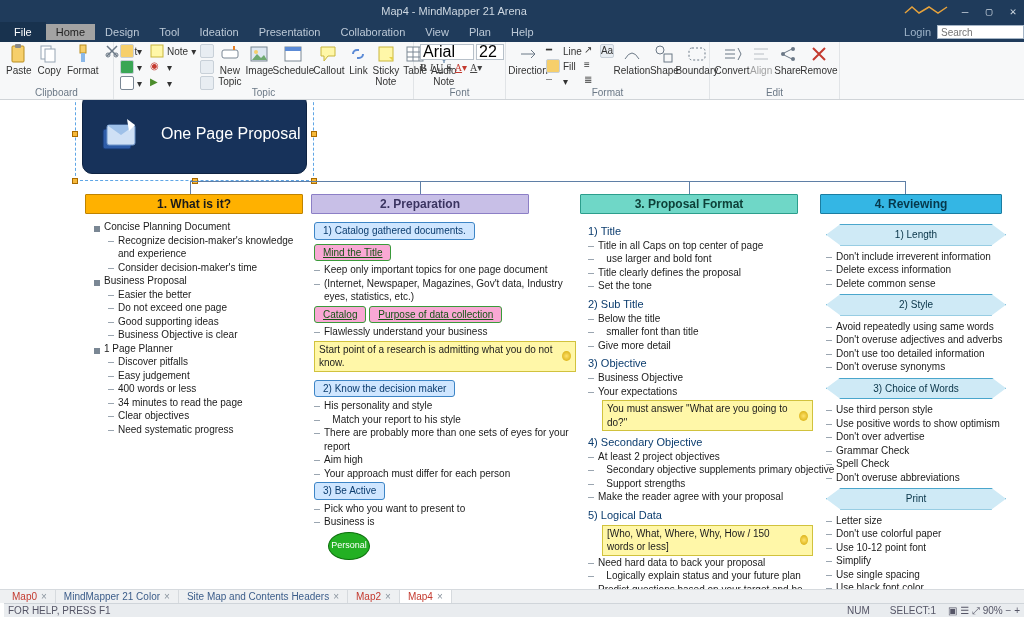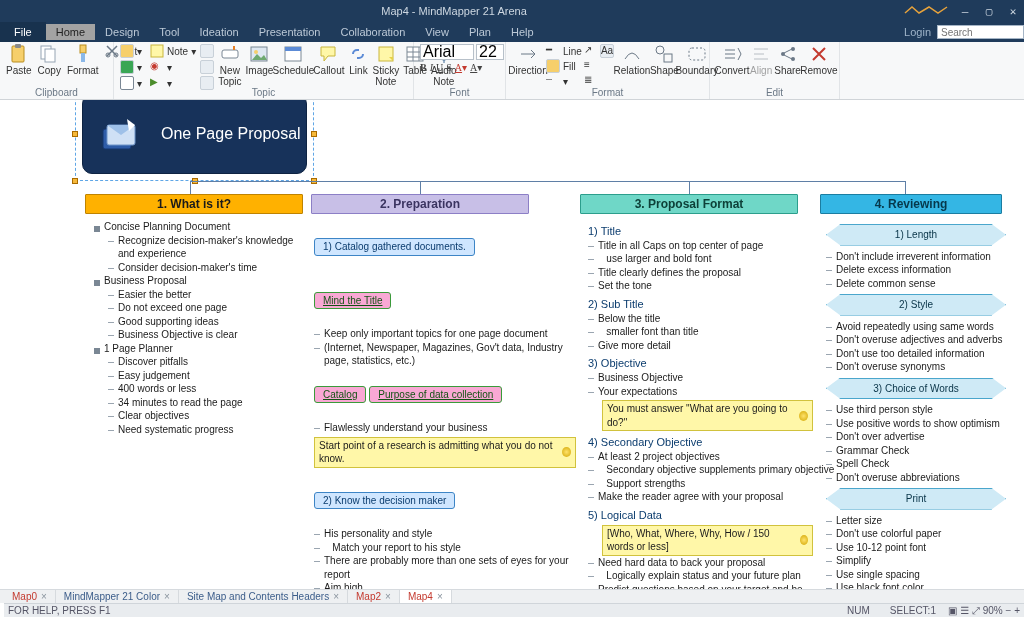--- a/index.html
+++ b/index.html
@@ -57,21 +57,21 @@
 .col.c2 { left: 302px; width: 262px; }
 .col.c3 { left: 576px; width: 225px; }
 .col.c4 { left: 814px; width: 180px; }
 
 .bullet > .bhead { position: relative; padding-left: 10px; }
 .bullet > .bhead::before { content: ""; position: absolute; left: 0; top: 6px; width: 6px; height: 6px; background: #7a8794; }
 .bullet .kids { margin-left: 14px; }
 .kid { position: relative; padding-left: 10px; }
 .kid::before { content: ""; position: absolute; left: 0; top: 7px; width: 6px; height: 1px; background: #9aa5b0; }
 
-.pill { display: inline-block; padding: 1px 8px; border-radius: 3px; border: 1px solid; margin: 18px 0; font-size: 10px; }
+.pill { display: inline-block; padding: 1px 8px; border-radius: 3px; border: 1px solid; margin: 2px 0; font-size: 10px; }
 .pill.blue { background: #cfe6ff; border-color: #3d85c6; color: #0b3c6e; }
 .pill.green { background: #f9a8d4; border-color: #3a9a3a; color: #145214; text-decoration: underline; }
 .note-box { background: #fff7a8; border: 1px solid #d1c23d; padding: 1px 4px; display: inline-flex; align-items: center; gap: 4px; margin-top: 2px; font-size: 10px; }
 .note-box .bulb { width: 10px; height: 10px; background: radial-gradient(circle,#ffe26b,#d1a500); border-radius: 50%; }
 .greencircle { width: 42px; height: 28px; background: #23b023; border: 1px solid #0c6e0c; border-radius: 50%; color: #fff; font-size: 9px; display: inline-flex; align-items: center; justify-content: center; margin: 3px 6px 3px 14px; }
 .hexbox { position: relative; background: #cfeaf6; border: 1px solid #4aa6cc; clip-path: polygon(8% 0,92% 0,100% 50%,92% 100%,8% 100%,0 50%); text-align: center; padding: 3px 0; margin: 4px 0; font-size: 10px; color: #083347; }
 .num-lbl { font-size: 11px; color: #0b3c6e; margin-top: 4px; }
 
 
 .hline { position: absolute; left: 178px; top: 81px; width: 715px; height: 0; border-top: 1px solid #5f7fa6; }
@@ -416,21 +416,21 @@
         </div>
       </div>
   </div>
 
   <div class="col c2">
     <span class="pill blue">1) Catalog gathered documents.</span>
     <div class="kids">
       <span class="pill green">Mind the Title</span>
       <div class="kids">
           <div class="kid">Keep only important topics for one page document</div>
-          <div class="kid">(Internet, Newspaper, Magazines, Gov't data, Industry page, statistics, etc.)</div>
+          <div class="kid">(Internet, Newspaper, Magazines, Gov't data, Industry eyes, statistics, etc.)</div>
         </div>
       <span class="pill green">Catalog</span>
       <span class="pill green">Purpose of data collection</span>
       <div class="kids">
           <div class="kid">Flawlessly understand your business</div>
         </div>
     </div>
     <div class="note-box">
         <span>Start point of a research is admitting what you do not know.</span>
         <span class="bulb"></span>

